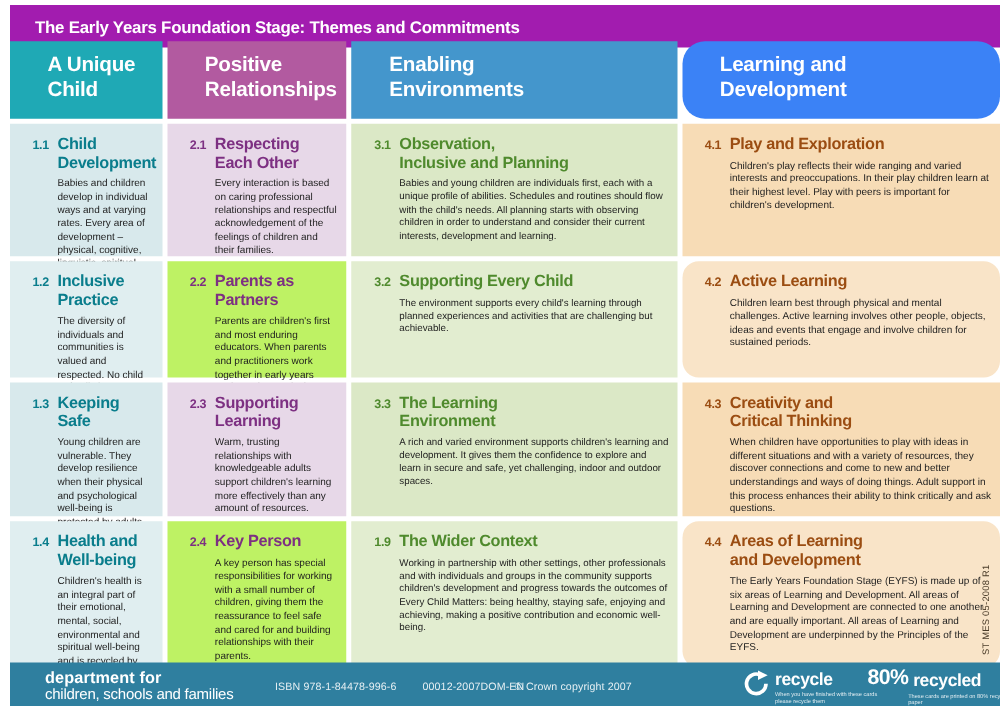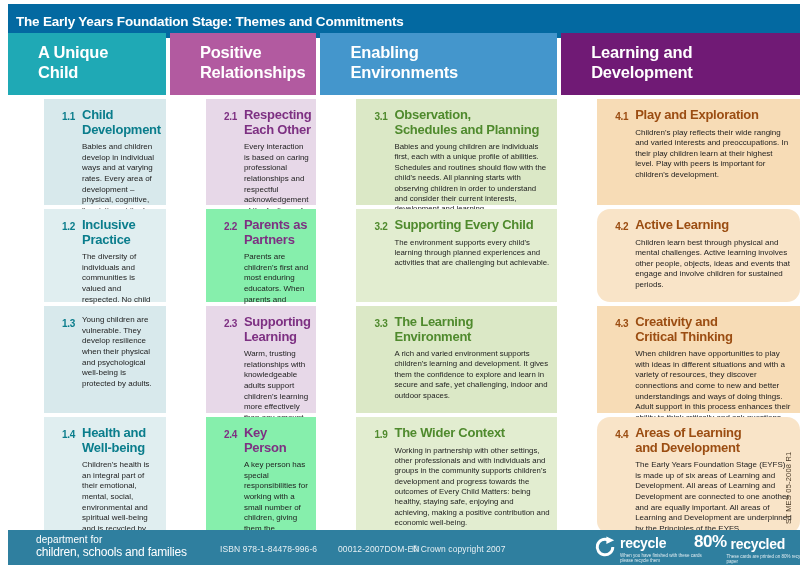--- a/index.html
+++ b/index.html
@@ -1,69 +1,69 @@
 <!DOCTYPE html>
 <html><head>
 <meta charset="utf-8">
 <style>
   html,body{margin:0;padding:0;background:#ffffff;}
   body{width:800px;height:565px;position:relative;font-family:"Liberation Sans",sans-serif;-webkit-font-smoothing:antialiased;}
   .poster{position:absolute;inset:0;background:#fff;overflow:hidden;}
 
   
-  .titlebar{position:absolute;left:8px;top:4px;width:792px;height:34px;background:#0369a1;
+  .titlebar{position:absolute;left:8px;top:4px;width:792px;height:34px;background:#a21caf;
     color:#fff;font-weight:bold;font-size:13.5px;display:flex;align-items:center;
-    padding-left:8px;box-sizing:border-box;letter-spacing:-0.2px;}
+    padding-left:20px;box-sizing:border-box;letter-spacing:-0.2px;}
 
   
   .grid{position:absolute;left:8px;top:33px;width:792px;height:493px;display:grid;
     grid-template-columns:repeat(2,1fr);grid-template-rows:62px 106px 93px 107px 117px;
     gap:4px;grid-auto-flow:column;}
 
   .head{color:#fff;font-weight:bold;font-size:16.5px;line-height:1.22;
     padding:9px 8px 0 30px;box-sizing:border-box;white-space:pre-line;letter-spacing:-0.2px;}
-  .cell{display:flex;align-items:flex-start;padding:9px 5px 0 18px;box-sizing:border-box;margin-left:36px;}
+  .cell{display:flex;align-items:flex-start;padding:9px 5px 0 18px;box-sizing:border-box;}
   .num{flex:none;width:20px;font-weight:bold;font-size:10px;padding-top:2.5px;letter-spacing:-0.3px;}
   .txt{flex:1;min-width:0;}
   .cell-title{font-weight:bold;font-size:13px;line-height:1.12;white-space:pre-line;
     letter-spacing:-0.25px;margin-bottom:5px;}
   .cell-body{font-size:8px;line-height:1.33;color:#1d1d1d;padding-right:2px;}
 
   
   .c1.head{background:#1fa9b5;}
   .c1.cell{background:#d8e9ec;}
   .c1.cell.alt{background:#e0eef0;}
   .c1 .num,.c1 .cell-title{color:#0a7d8c;}
 
   .c2.head{background:#b25aa0;}
   .c2.cell{background:#e7d8e8;}
-  .c2.cell.alt{background:#86efac;}
+  .c2.cell.alt{background:#bef264;}
   .c2 .num,.c2 .cell-title{color:#7d3082;}
 
   .c3.head{background:#4496cc;}
   .c3.cell{background:#dbe8c6;}
   .c3.cell.alt{background:#e2edd0;}
   .c3 .num,.c3 .cell-title{color:#4f8a2d;}
   .c3 .cell-body{font-size:7.8px;}
 
-  .c4.head{background:#701a75;}
+  .c4.head{background:#3b82f6;border-radius:18px;}
   .c4.cell{background:#f7dcb6;}
   .c4.cell.alt{background:#f9e4c8;border-radius:13px;}
   .c4 .num,.c4 .cell-title{color:#9b4d12;}
 
   
   .side-label{position:absolute;left:784px;top:422px;height:102px;
     writing-mode:vertical-rl;transform:rotate(180deg);
     font-size:7.5px;color:#4a3b28;letter-spacing:0.2px;display:flex;align-items:center;}
 
   
   .footer{position:absolute;left:8px;top:530px;width:792px;height:35px;background:#2f7f9f;color:#fff;}
   .footer *{box-sizing:border-box;}
   .dcsf-logo{position:absolute;left:28px;top:5px;line-height:1.05;}
-  .dcsf-line1{font-size:10px;font-weight:normal;letter-spacing:0.1px;}
+  .dcsf-line1{font-size:13px;font-weight:bold;letter-spacing:0.1px;}
   .dcsf-line2{font-size:12px;font-weight:normal;letter-spacing:-0.2px;}
   .f-small{position:absolute;top:14px;font-size:8.5px;color:rgba(255,255,255,0.88);letter-spacing:0.1px;}
   .f-isbn{left:212px;text-align:right;}
   .f-ref{left:330px;}
   .f-copy{left:404px;}
   .recycle-group{position:absolute;left:586px;top:6px;display:flex;}
   .recycle-word{font-size:14px;font-weight:bold;letter-spacing:-0.3px;line-height:1;}
   .tiny-note{font-size:4.5px;line-height:1.25;color:rgba(255,255,255,0.85);margin-top:2.5px;width:92px;}
   .pct-group{position:absolute;left:686px;top:3px;display:flex;align-items:flex-start;}
   .pct-big{font-size:17px;font-weight:bold;line-height:1;letter-spacing:-0.5px;}
@@ -92,20 +92,21 @@
     <div class="cell c1 alt">
       <span class="num">1.2</span>
       <div class="txt">
           <div class="cell-title">Inclusive Practice</div>
       <div class="cell-body">The diversity of individuals and communities is valued and respected. No child or family is discriminated against.</div>
         </div>
     </div>
     <div class="cell c1">
       <span class="num">1.3</span>
       <div class="txt">
+          <div class="cell-title">Keeping Safe</div>
       <div class="cell-body">Young children are vulnerable. They develop resilience when their physical and psychological well-being is protected by adults.</div>
         </div>
     </div>
     <div class="cell c1 alt">
       <span class="num">1.4</span>
       <div class="txt">
           <div class="cell-title">Health and
 Well-being</div>
       <div class="cell-body">Children's health is an integral part of their emotional, mental, social, environmental and spiritual well-being and is recycled by attention to these aspects.</div>
         </div>
@@ -141,21 +142,21 @@
       <div class="cell-body">A key person has special responsibilities for working with a small number of children, giving them the reassurance to feel safe and cared for and building relationships with their parents.</div>
         </div>
     </div>
 
     <div class="head c3">Enabling
 Environments</div>
     <div class="cell c3">
       <span class="num">3.1</span>
       <div class="txt">
           <div class="cell-title">Observation,
-Schedules and Planning</div>
+Inclusive and Planning</div>
       <div class="cell-body">Babies and young children are individuals first, each with a unique profile of abilities. Schedules and routines should flow with the child's needs. All planning starts with observing children in order to understand and consider their current interests, development and learning.</div>
         </div>
     </div>
     <div class="cell c3 alt">
       <span class="num">3.2</span>
       <div class="txt">
           <div class="cell-title">Supporting Every Child</div>
       <div class="cell-body">The environment supports every child's learning through planned experiences and activities that are challenging but achievable.</div>
         </div>
     </div>

